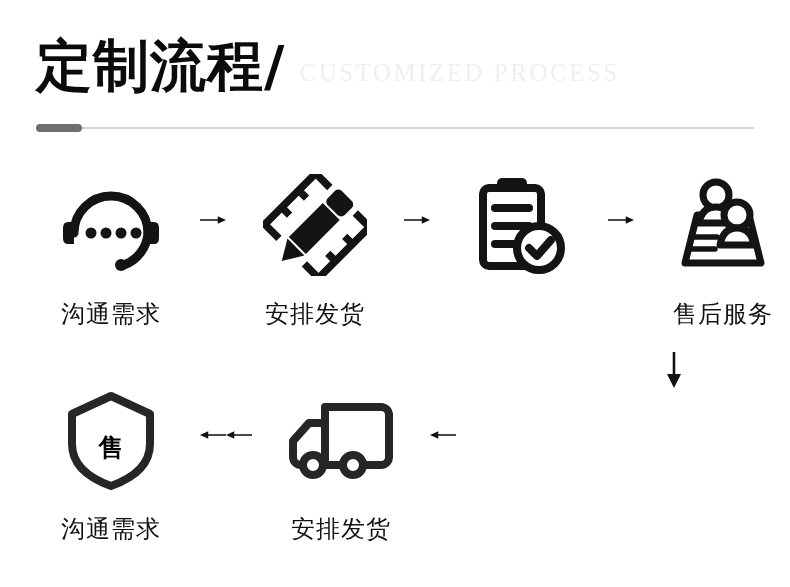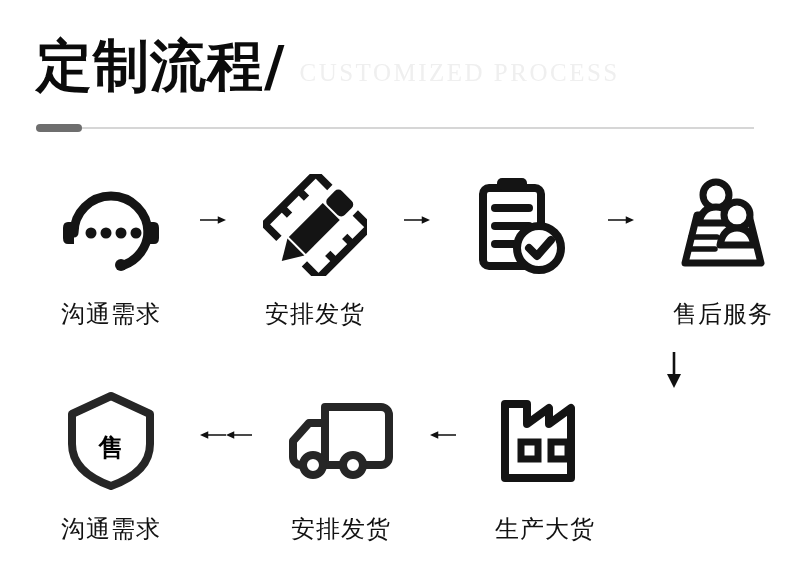--- a/index.html
+++ b/index.html
@@ -259,26 +259,16 @@
       <div class="cell-label">安排发货</div>
     </div>
 
     <div class="arrow-cell">
       <svg class="arrow-h" width="44" height="16" viewBox="0 0 44 16">
         <line x1="12" y1="8" x2="44" y2="8" stroke="#111111" stroke-width="2.6"></line>
         <polygon points="14,1.5 0,8 14,14.5" fill="#111111"></polygon>
       </svg>
     </div>
 
-    <div class="cell">
-      <div class="icon-box">
-        <svg width="96" height="88" viewBox="0 0 96 88">
-          <path d="M8 8 h22 v20 l22 -16 v16 l22 -16 v70 h-66 z" fill="#ffffff" stroke="#141414" stroke-width="8" stroke-linejoin="round"></path>
-          <rect x="24" y="46" width="17" height="17" fill="#ffffff" stroke="#141414" stroke-width="7"></rect>
-          <rect x="54" y="46" width="17" height="17" fill="#ffffff" stroke="#141414" stroke-width="7"></rect>
-        </svg>
-      </div>
-      <div class="cell-label">生产大货</div>
-    </div>
 
   </div>
 
 </div>
 
 </body></html>

